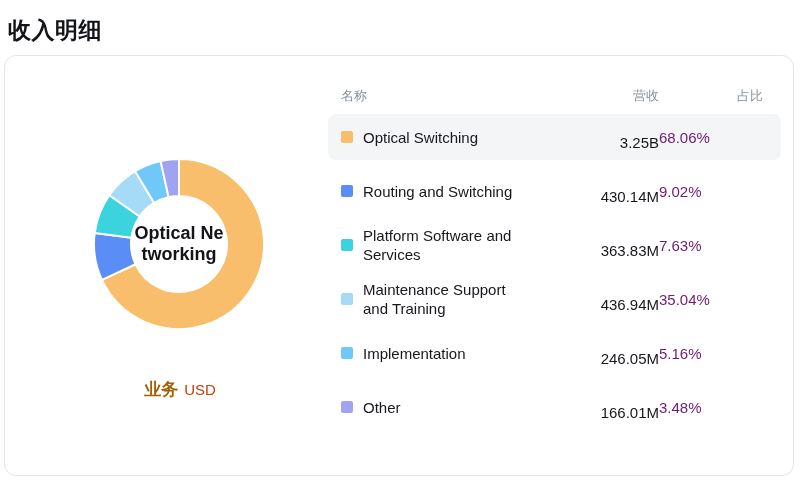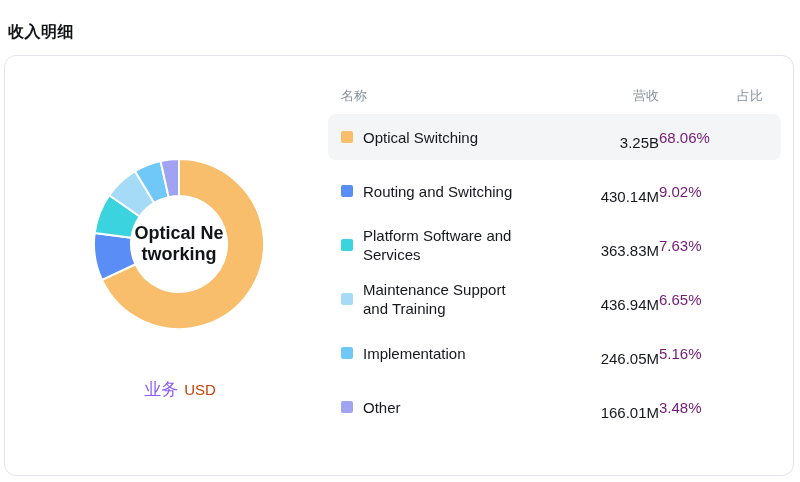--- a/index.html
+++ b/index.html
@@ -4,22 +4,22 @@
 <style>
   * { margin: 0; padding: 0; box-sizing: border-box; }
   html, body {
     width: 800px; height: 482px;
     background: #ffffff;
     font-family: "Liberation Sans", "DejaVu Sans", sans-serif;
     overflow: hidden;
     position: relative;
   }
   .page-title {
-    position: absolute; left: 8px; top: 22px;
-    font-size: 16px; font-weight: 700; color: #121418;
+    position: absolute; left: 8px; top: 15px;
+    font-size: 23px; font-weight: 700; color: #121418;
     letter-spacing: 0.5px;
   }
   .card {
     position: absolute; left: 4px; top: 55px;
     width: 790px; height: 421px;
     background: #ffffff;
     border: 1px solid #e4e5ec;
     border-radius: 12px;
   }
   
@@ -30,21 +30,21 @@
     display: flex; flex-direction: column; align-items: center; justify-content: center;
     text-align: center; pointer-events: none;
   }
   .donut-center-label div {
     font-size: 18px; font-weight: 700; color: #121418; line-height: 21px;
   }
   .chart-footer {
     position: absolute; left: 0; top: 322px; width: 350px;
     text-align: center; line-height: 24px;
   }
-  .chart-footer .footer-label { font-size: 17px; font-weight: 400; color: #8b5cf6; }
+  .chart-footer .footer-label { font-size: 17px; font-weight: 700; color: #a16207; }
   .chart-footer .footer-unit { font-size: 15px; color: #c2410c; margin-left: 6px; }
   
   .table-area { position: absolute; left: 323px; top: 30px; width: 453px; }
   .t-header {
     display: flex; align-items: center;
     padding: 0 18px 0 13px; height: 20px; margin-bottom: 8px;
     font-size: 13px; color: #86909c;
   }
   .t-header .h-name { flex: 1; text-align: left; }
   .t-header .h-revenue { width: 110px; text-align: right; }
@@ -113,21 +113,21 @@
         <div class="t-row">
     <span class="marker" style="background: rgb(59, 211, 222);"></span>
     <div class="c-name"><span>Platform Software and Services</span></div>
     <div class="c-revenue">363.83M</div>
     <div class="c-share">7.63%</div>
   </div>
         <div class="t-row">
     <span class="marker" style="background: rgb(166, 219, 248);"></span>
     <div class="c-name"><span>Maintenance Support and Training</span></div>
     <div class="c-revenue">436.94M</div>
-    <div class="c-share">6.65%</div>
+    <div class="c-share">35.04%</div>
   </div>
         <div class="t-row">
     <span class="marker" style="background: rgb(111, 200, 247);"></span>
     <div class="c-name"><span>Implementation</span></div>
     <div class="c-revenue">246.05M</div>
     <div class="c-share">5.16%</div>
   </div>
         <div class="t-row">
     <span class="marker" style="background: rgb(160, 163, 242);"></span>
     <div class="c-name"><span>Other</span></div>

